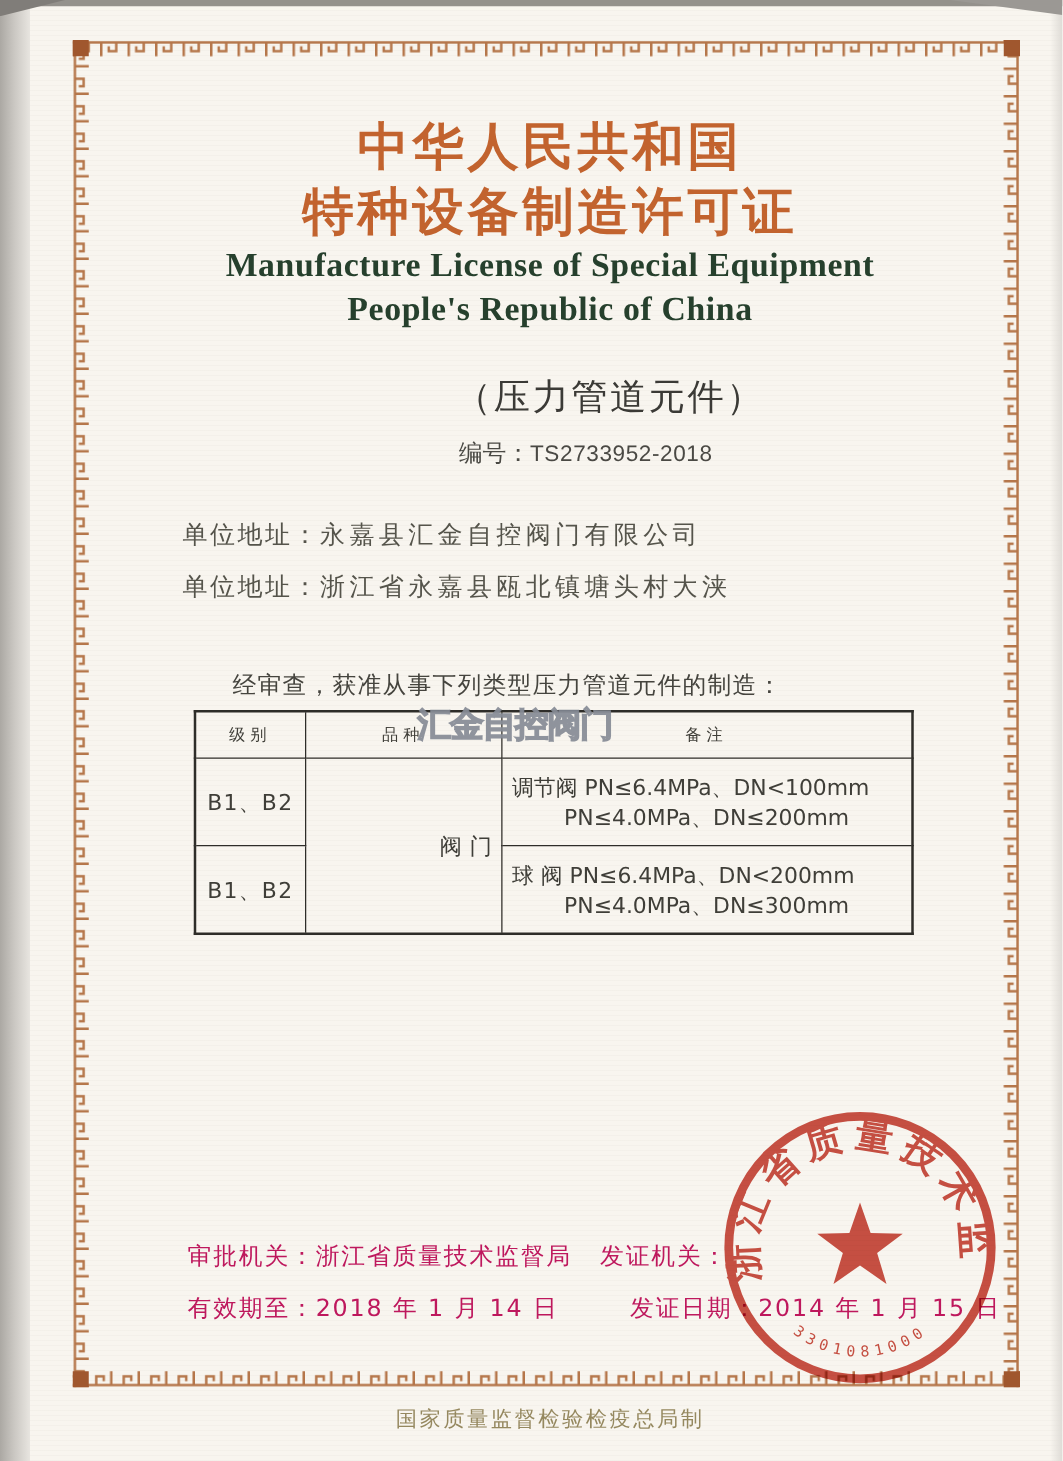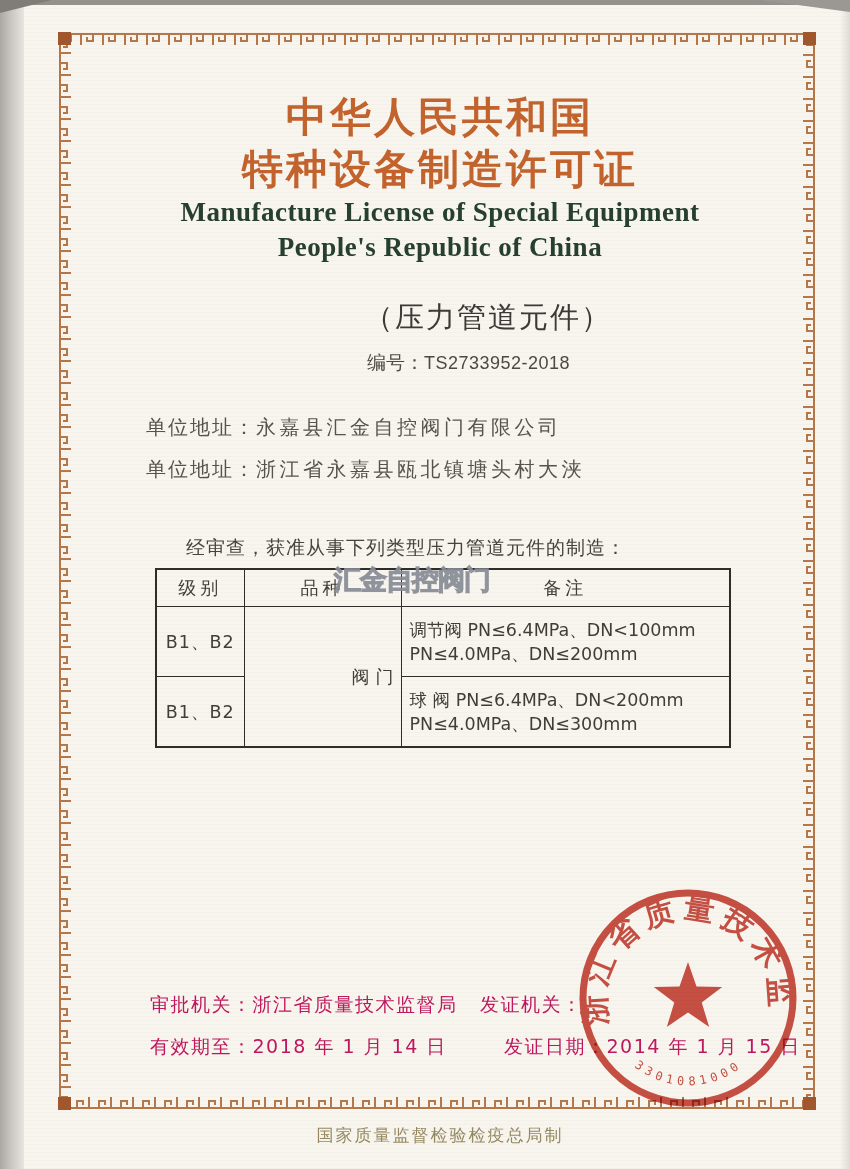--- a/index.html
+++ b/index.html
@@ -33,28 +33,28 @@
   .license-line { left:367px; top:350px; font-size:19px; color:#4a4944; }
   .license-line .num { font-family:Liberation Sans, sans-serif; font-size:18px; letter-spacing:0.5px;margin-top:39px; }
   .info-line { font-size:20px; color:#55544b; letter-spacing:2px; }
   .info-line .val { letter-spacing:3.5px; }
   .statement { left:186px; top:535px; font-size:19px; color:#45443e; letter-spacing:1px; }
   
   .approval-table { position:absolute; left:155px; top:568px; border-collapse:collapse;
     table-layout:fixed; width:574px; background:transparent; }
   .approval-table th, .approval-table td { border:1.6px solid #2e2d29; }
   .approval-table { border:2.5px solid #2e2d29; }
-  .approval-table th { font-size:18px; font-weight:normal; color:#3f3e38;
+  .approval-table th { font-size:13px; font-weight:normal; color:#3f3e38;
     letter-spacing:4px; height:34px; }
   .approval-table td { font-size:17.5px; color:#3f3e38; height:63px; }
   td.lvl { text-align:center; letter-spacing:1px; }
   td.cat { text-align:right; font-size:18px; letter-spacing:6px; }
   td.rmk { padding:3px 6px 3px 8px;margin-left:37px; }
   td.rmk .l1 { text-align:left; white-space:nowrap; }
-  td.rmk .l2 { text-align:left; padding-right:2px; white-space:nowrap; }
+  td.rmk .l2 { text-align:center; padding-right:2px; white-space:nowrap; }
   
   .watermark { left:334px; top:562px; font-size:27px; font-weight:bold; z-index:6;
     color:rgba(240,238,233,0.55);
     -webkit-text-stroke:1.1px rgba(125,131,142,0.85);
     letter-spacing:-1px; }
   
   .field { font-size:19px; letter-spacing:1.5px; color:#be185d; white-space:nowrap; }
   .f-approve { left:150px; top:992px; }
   .f-issuer  { left:480px; top:992px; }
   .f-valid   { left:150px; top:1034px; }

